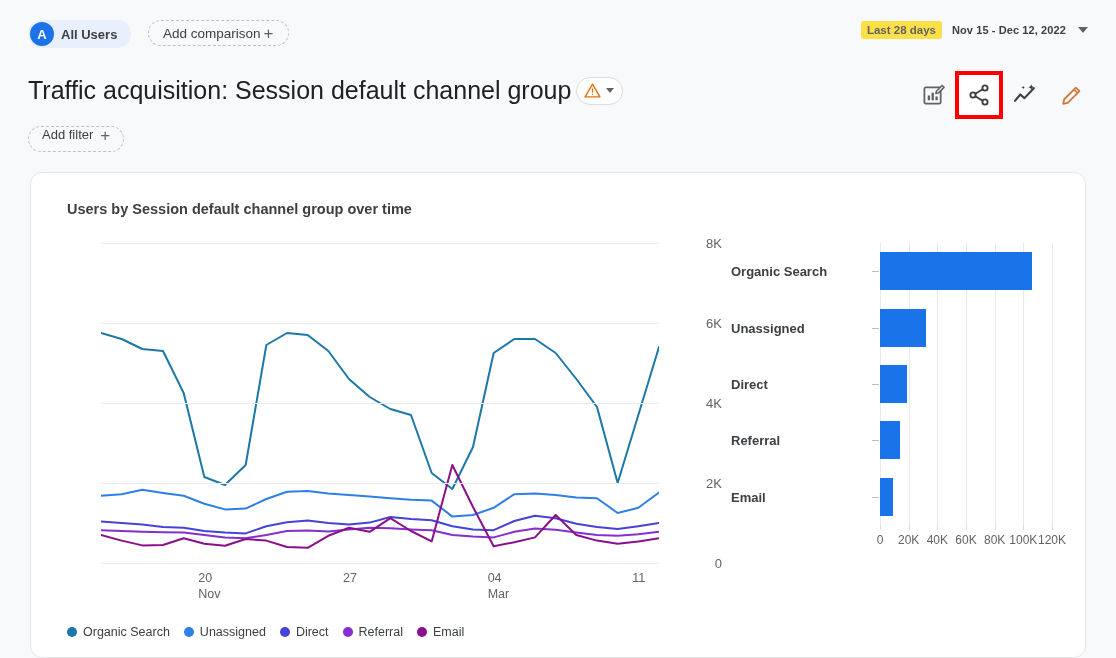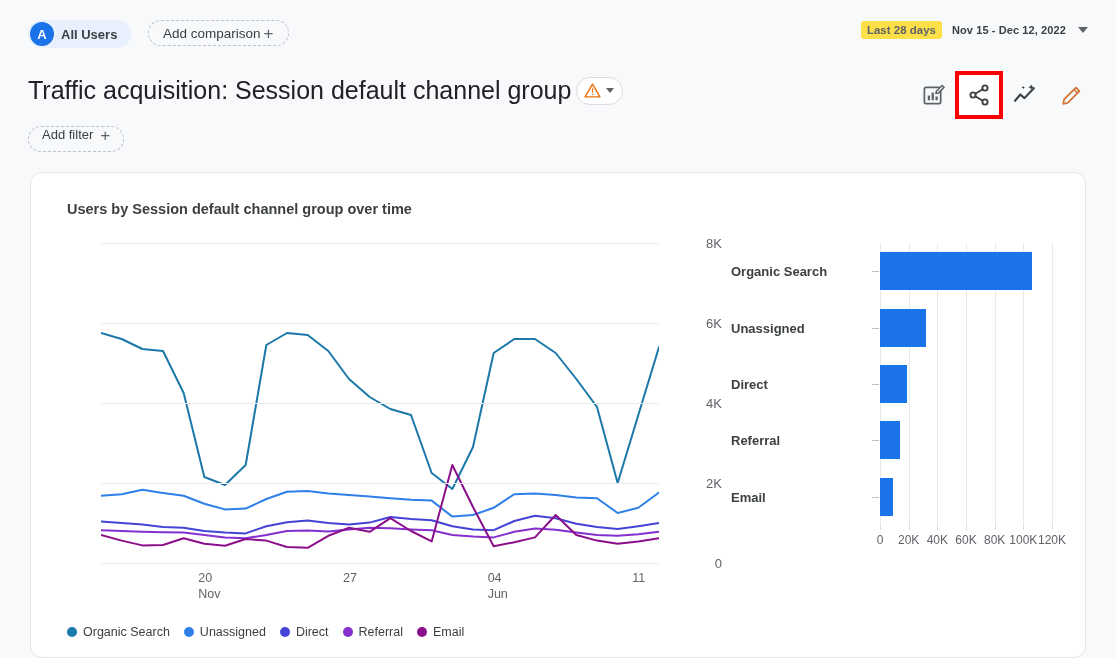--- a/index.html
+++ b/index.html
@@ -391,21 +391,21 @@
           <polyline points="0,90 20.666666666666664,96 41.33333333333333,106 62,108 82.66666666666666,150 103.33333333333333,234 124,242 144.66666666666666,222 165.33333333333331,102 186,90 206.66666666666666,92 227.33333333333331,108 248,136 268.66666666666663,154 289.3333333333333,166 310,172 330.66666666666663,230 351.33333333333337,246 372,204 392.6666666666667,110 413.3333333333333,96 434,96 454.66666666666663,110 475.3333333333333,136 496,164 516.6666666666666,240 537.3333333333333,172 558,104" fill="none" stroke="#1b78a8" stroke-width="2" stroke-linejoin="round" stroke-linecap="round"></polyline>
           <polyline points="0,252.8 20.666666666666664,251.2 41.33333333333333,246.8 62,250 82.66666666666666,252.8 103.33333333333333,260.8 124,266.4 144.66666666666666,265.6 165.33333333333331,256 186,248.8 206.66666666666666,248 227.33333333333331,250.4 248,252 268.66666666666663,253.60000000000002 289.3333333333333,255.2 310,256.8 330.66666666666663,257.6 351.33333333333337,273.6 372,272 392.6666666666667,264.8 413.3333333333333,251.2 434,250.4 454.66666666666663,252 475.3333333333333,254.4 496,255.2 516.6666666666666,270 537.3333333333333,264.8 558,249.6" fill="none" stroke="#2e7fe8" stroke-width="2" stroke-linejoin="round" stroke-linecap="round"></polyline>
           <polyline points="0,278.4 20.666666666666664,280 41.33333333333333,281.6 62,284 82.66666666666666,284.8 103.33333333333333,288 124,289.6 144.66666666666666,290.4 165.33333333333331,283.2 186,279.2 206.66666666666666,277.6 227.33333333333331,280 248,281.6 268.66666666666663,279.6 289.3333333333333,274 310,276 330.66666666666663,277.2 351.33333333333337,283.2 372,286.4 392.6666666666667,287.2 413.3333333333333,278 434,272.8 454.66666666666663,275.2 475.3333333333333,280.8 496,284 516.6666666666666,286 537.3333333333333,283.2 558,280" fill="none" stroke="#4343d6" stroke-width="2" stroke-linejoin="round" stroke-linecap="round"></polyline>
           <polyline points="0,287.2 20.666666666666664,288 41.33333333333333,288.8 62,289.2 82.66666666666666,289.6 103.33333333333333,292 124,294.4 144.66666666666666,295.2 165.33333333333331,292 186,288 206.66666666666666,287.6 227.33333333333331,288.4 248,286.4 268.66666666666663,284.8 289.3333333333333,285.2 310,286.4 330.66666666666663,287.2 351.33333333333337,292 372,293.6 392.6666666666667,294.4 413.3333333333333,288.8 434,285.6 454.66666666666663,286.8 475.3333333333333,289.6 496,292 516.6666666666666,292.8 537.3333333333333,291.2 558,288.8" fill="none" stroke="#8430ce" stroke-width="2" stroke-linejoin="round" stroke-linecap="round"></polyline>
           <polyline points="0,292 20.666666666666664,297.6 41.33333333333333,302.4 62,302 82.66666666666666,295.2 103.33333333333333,300.8 124,302.8 144.66666666666666,296 165.33333333333331,297.6 186,304 206.66666666666666,304.8 227.33333333333331,292.8 248,284.8 268.66666666666663,288.8 289.3333333333333,275.2 310,288 330.66666666666663,298.4 351.33333333333337,222 372,264 392.6666666666667,303.2 413.3333333333333,299.2 434,294.4 454.66666666666663,272 475.3333333333333,292 496,297.6 516.6666666666666,300.8 537.3333333333333,298.4 558,295.2" fill="none" stroke="#8b0f8b" stroke-width="2" stroke-linejoin="round" stroke-linecap="round"></polyline>
         </svg>
     <div class="gridline" style="top: 320px;"></div><div class="y-tick" style="top: 320px;">0</div><div class="gridline" style="top: 240px;"></div><div class="y-tick" style="top: 240px;">2K</div><div class="gridline" style="top: 160px;"></div><div class="y-tick" style="top: 160px;">4K</div><div class="gridline" style="top: 80px;"></div><div class="y-tick" style="top: 80px;">6K</div><div class="gridline" style="top: 0px;"></div><div class="y-tick" style="top: 0px;">8K</div></div>
     <div id="lcXTicks">
         <div class="x-tick" style="left: 131.333px; top: 328px;"><span>20</span><span class="mon">Nov</span></div>
         <div class="x-tick" style="left: 276px; top: 328px;"><span>27</span><span class="mon"></span></div>
-        <div class="x-tick" style="left: 420.667px; top: 328px;"><span>04</span><span class="mon">Jun</span></div>
+        <div class="x-tick" style="left: 420.667px; top: 328px;"><span>04</span><span class="mon">Mar</span></div>
         <div class="x-tick" style="left: 565.333px; top: 328px;"><span>11</span><span class="mon"></span></div>
       </div>
   </div>
 
   <div class="legend" id="lcLegend">
       <div class="legend-item">
         <span class="legend-dot" style="background:#1b78a8"></span>
         <span>Organic Search</span>
       </div>
       <div class="legend-item">

